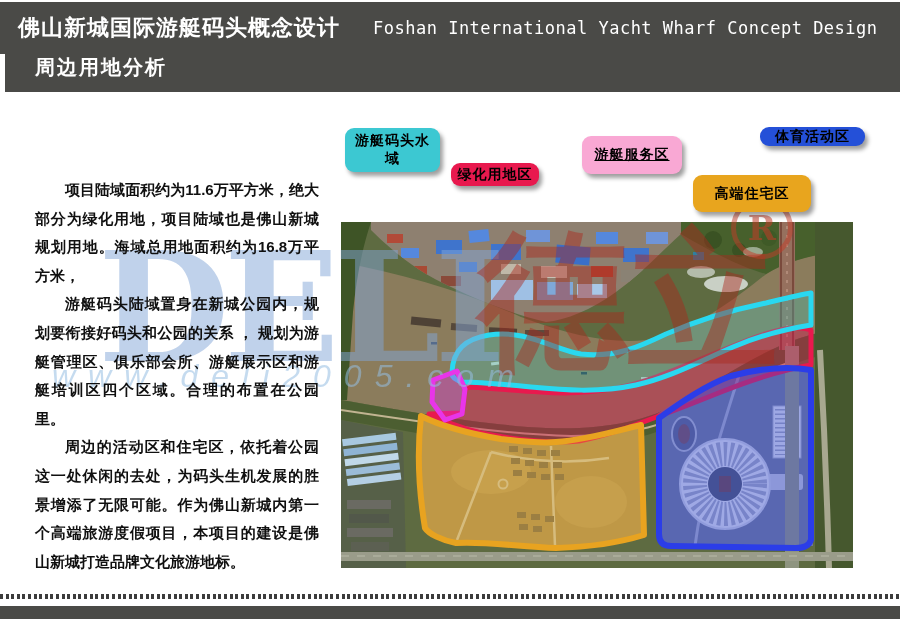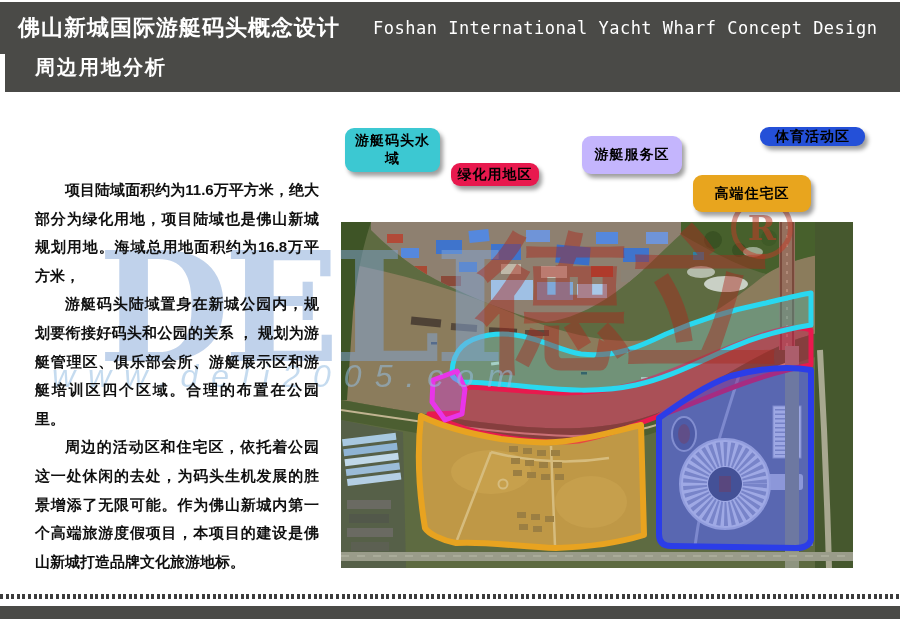--- a/index.html
+++ b/index.html
@@ -57,21 +57,21 @@
   </div>
 
   <div class="bodytext">
     <p>项目陆域面积约为11.6万平方米，绝大部分为绿化用地，项目陆域也是佛山新城规划用地。海域总用地面积约为16.8万平方米，</p>
     <p>游艇码头陆域置身在新城公园内，规划要衔接好码头和公园的关系 ， 规划为游艇管理区、俱乐部会所、游艇展示区和游艇培训区四个区域。合理的布置在公园里。</p>
     <p>周边的活动区和住宅区，依托着公园这一处休闲的去处，为码头生机发展的胜景增添了无限可能。作为佛山新城内第一个高端旅游度假项目，本项目的建设是佛山新城打造品牌文化旅游地标。</p>
   </div>
 
   <button class="legend-btn btn-0" style="background: rgb(60, 200, 210);">游艇码头水域</button>
   <button class="legend-btn btn-1" style="background: rgb(232, 25, 78);">绿化用地区</button>
-  <button class="legend-btn btn-2" style="background: #c4b5fd;">游艇服务区</button>
+  <button class="legend-btn btn-2" style="background: #f9a8d4; text-decoration: underline;">游艇服务区</button>
   <button class="legend-btn btn-3" style="background: rgb(232, 165, 30);">高端住宅区</button>
   <button class="legend-btn btn-4" style="background: rgb(36, 80, 216);">体育活动区</button>
 
   <div class="map">
     <svg width="512" height="346" viewBox="0 0 512 346">
       <defs>
         <clipPath id="townClip">
           <path d="M30,0 L340,0 L340,12 C320,30 300,52 275,70 C250,88 225,98 205,100 C170,92 120,72 85,52 C62,38 42,20 30,8 Z"></path>
         </clipPath>
       </defs>

